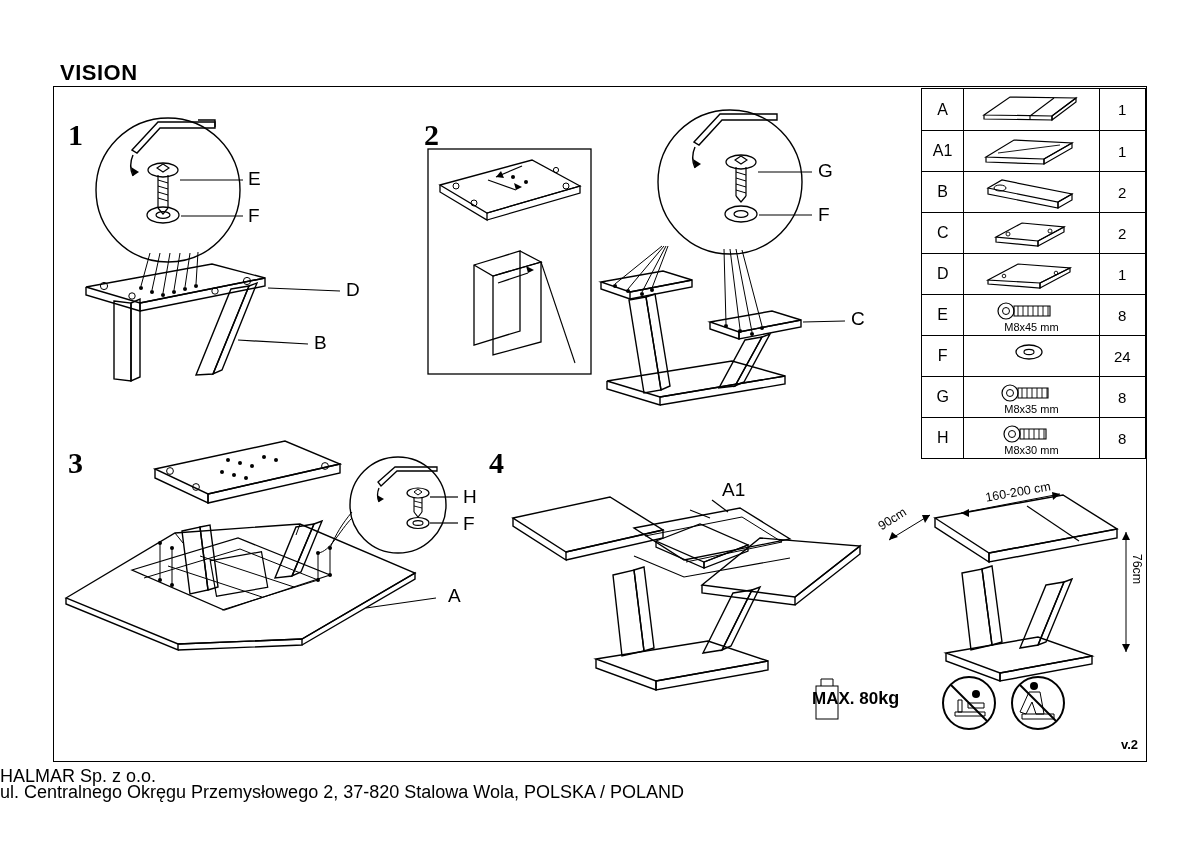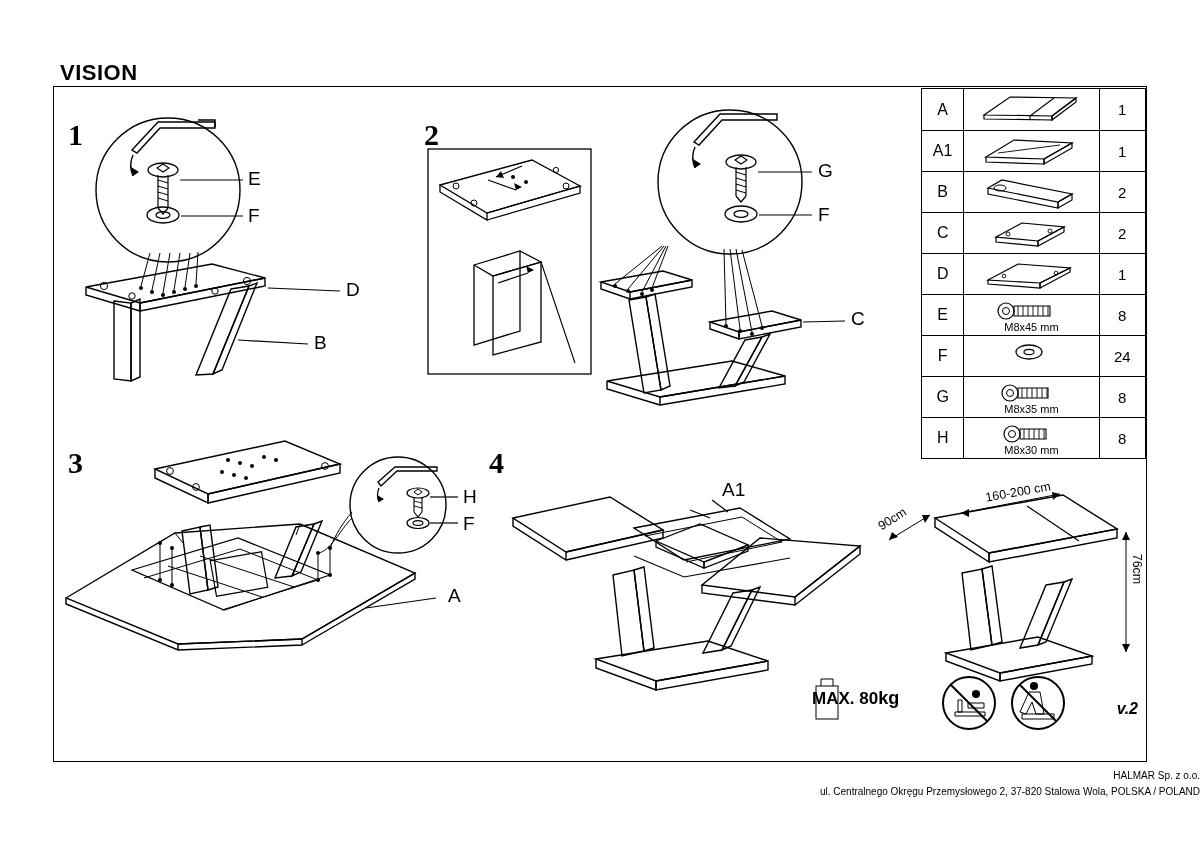--- a/index.html
+++ b/index.html
@@ -10,22 +10,22 @@
   .stepnum{position:absolute;font-size:30px;font-weight:bold;font-family:"Liberation Serif",serif;}
   .lbl{position:absolute;font-size:19px;font-family:"Liberation Sans",sans-serif;}
   svg{position:absolute;left:0;top:0;overflow:visible;}
   .ln{stroke:#000;fill:none;}
   .parts{position:absolute;left:921px;top:88px;width:225px;border-collapse:collapse;}
   .parts td{border:1px solid #000;font-size:15px;text-align:center;vertical-align:middle;}
   .parts td.code{width:38px;height:38px;font-size:16px;}
   .parts td.pic{width:130px;position:relative;padding:0;margin-top:17px;}
   .parts td.qty{width:42px;font-size:15px;}
   .dim{font-size:12.5px;}
-  .foot{position:absolute;left:0;top:768px;width:1200px;text-align:right;font-size:10px;line-height:16px;}
-  .ver{position:absolute;right:62px;top:700px;font-size:16px;font-weight:bold;font-style:italic;}
+  .foot{position:absolute;left:0;top:768px;width:1200px;text-align:left;font-size:18px;line-height:16px;}
+  .ver{position:absolute;right:62px;top:737px;font-size:13px;font-weight:bold;}
   .maxw{position:absolute;left:812px;top:688px;font-size:17px;font-weight:bold;}
   .pn{font-size:11px;}
 </style>
 </head>
 <body>
 
 <div class="page">
 
   <div class="title">VISION</div>
   <div class="frame"></div>

